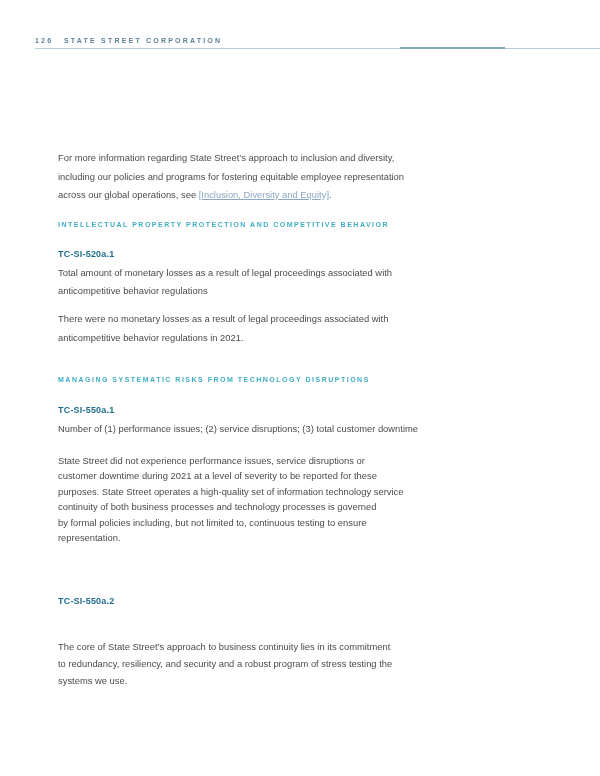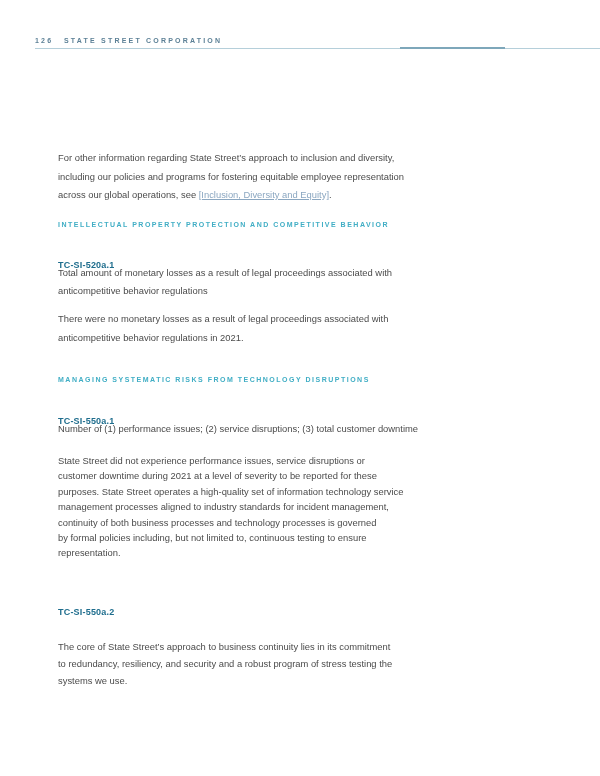--- a/index.html
+++ b/index.html
@@ -43,21 +43,20 @@
     white-space:nowrap;
   }
   .code {
     position:absolute;
     left:58px;
     font-size:9px;
     font-weight:bold;
     letter-spacing:0.2px;
     color:#1e6d8d;
     white-space:nowrap;
-    margin-top:11px;
   }
   .para {
     position:absolute;
     left:58px;
     font-size:9.4px;
     line-height:18.5px;
     color:#4b4b4b;
     white-space:nowrap;
   }
   .para.italic { }
@@ -72,21 +71,21 @@
 <body>
 
 <div class="page">
 
   <span class="header-num">126</span>
   <span class="header-company">STATE STREET CORPORATION</span>
   <div class="rule"></div>
   <div class="rule-accent"></div>
 
   <div class="para" style="top:149px">
-    <div>For other information regarding State Street’s approach to inclusion and diversity,</div>
+    <div>For more information regarding State Street’s approach to inclusion and diversity,</div>
     <div>including our policies and programs for fostering equitable employee representation</div>
     <div><span>across our global operations, see </span><a class="link">[Inclusion, Diversity and Equity]</a><span>.</span></div>
   </div>
 
   <div class="sec-heading" style="top:221px">INTELLECTUAL PROPERTY PROTECTION AND COMPETITIVE BEHAVIOR</div>
 
   <div class="code" style="top:249px">TC-SI-520a.1</div>
   <div class="para italic" style="top:264px;line-height:18px">
       <div>Total amount of monetary losses as a result of legal proceedings associated with</div>
       <div>anticompetitive behavior regulations</div>
@@ -99,21 +98,20 @@
   <div class="sec-heading" style="top:376px">MANAGING SYSTEMATIC RISKS FROM TECHNOLOGY DISRUPTIONS</div>
 
   <div class="code" style="top:405px">TC-SI-550a.1</div>
   <div class="para italic" style="top:420px">
       <div>Number of (1) performance issues; (2) service disruptions; (3) total customer downtime</div>
     </div>
   <div class="para" style="top:453px;line-height:15.4px">
       <div>State Street did not experience performance issues, service disruptions or</div>
       <div>customer downtime during 2021 at a level of severity to be reported for these</div>
       <div>purposes. State Street operates a high-quality set of information technology service</div>
-      <div>management processes aligned to industry standards for incident management,</div>
       <div>continuity of both business processes and technology processes is governed</div>
       <div>by formal policies including, but not limited to, continuous testing to ensure</div>
       <div>representation.</div>
     </div>
 
   <div class="code" style="top:596px">TC-SI-550a.2</div>
   <div class="para" style="top:639px;line-height:16.8px">
       <div>The core of State Street’s approach to business continuity lies in its commitment</div>
       <div>to redundancy, resiliency, and security and a robust program of stress testing the</div>
       <div>systems we use.</div>

